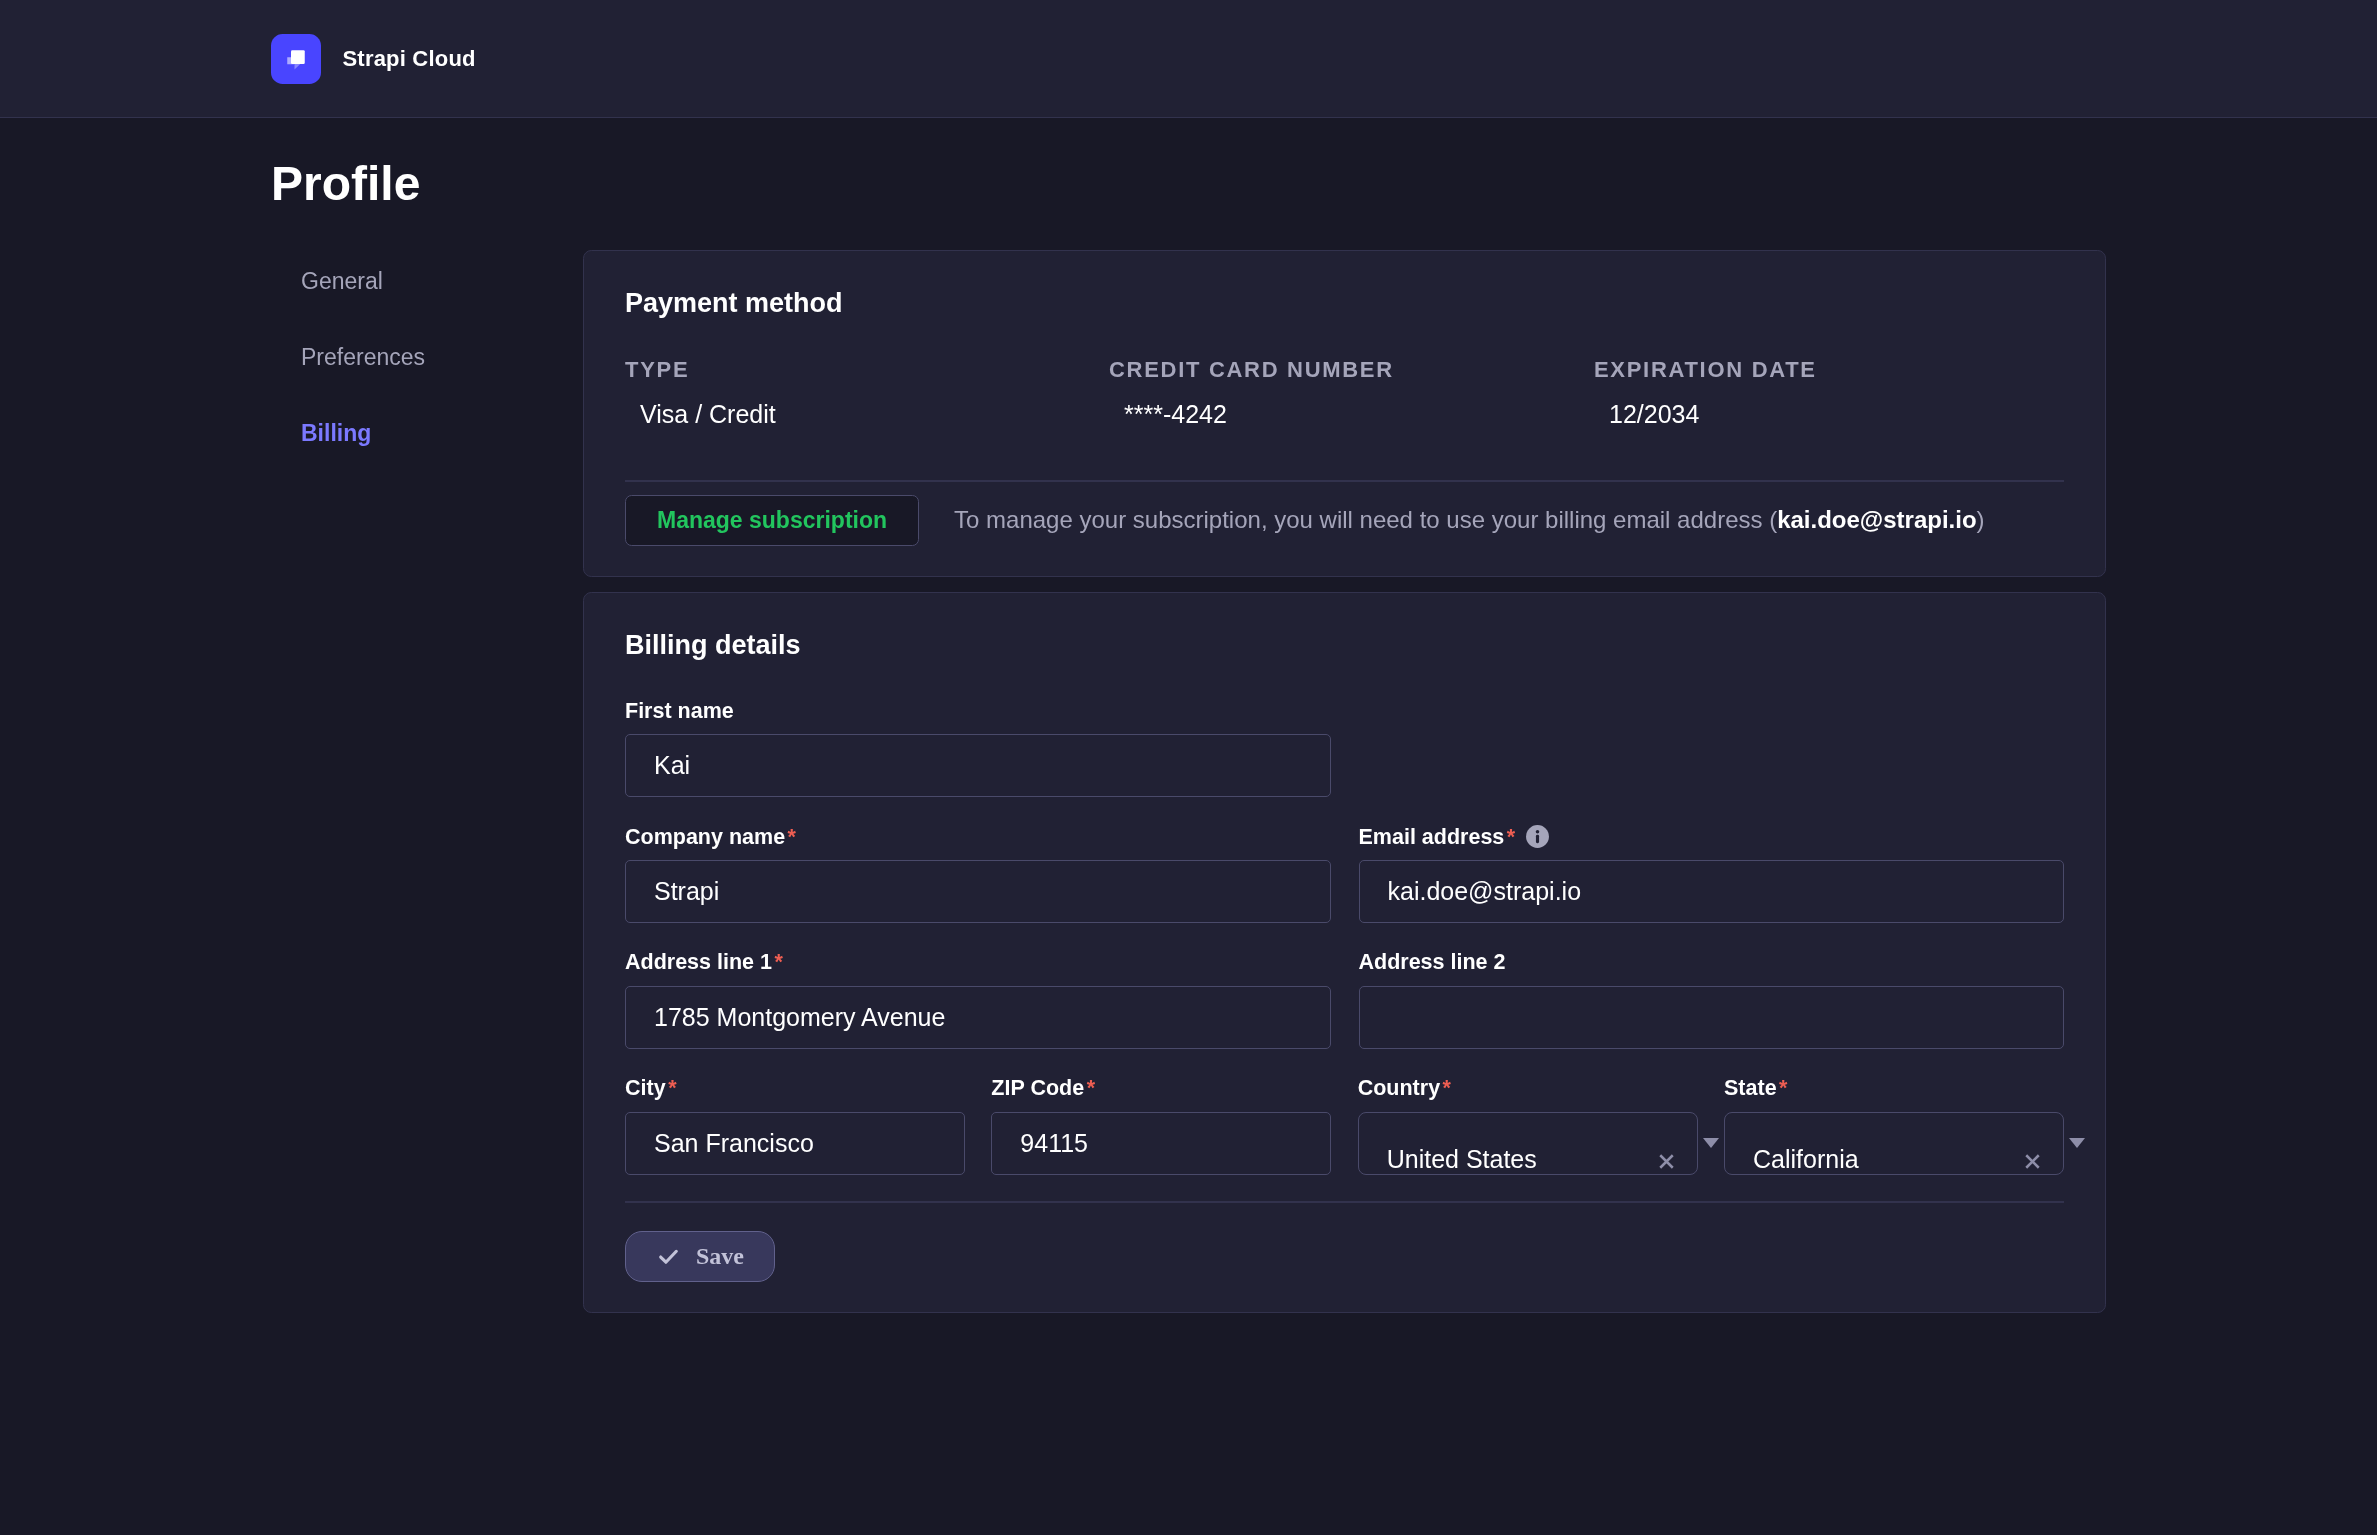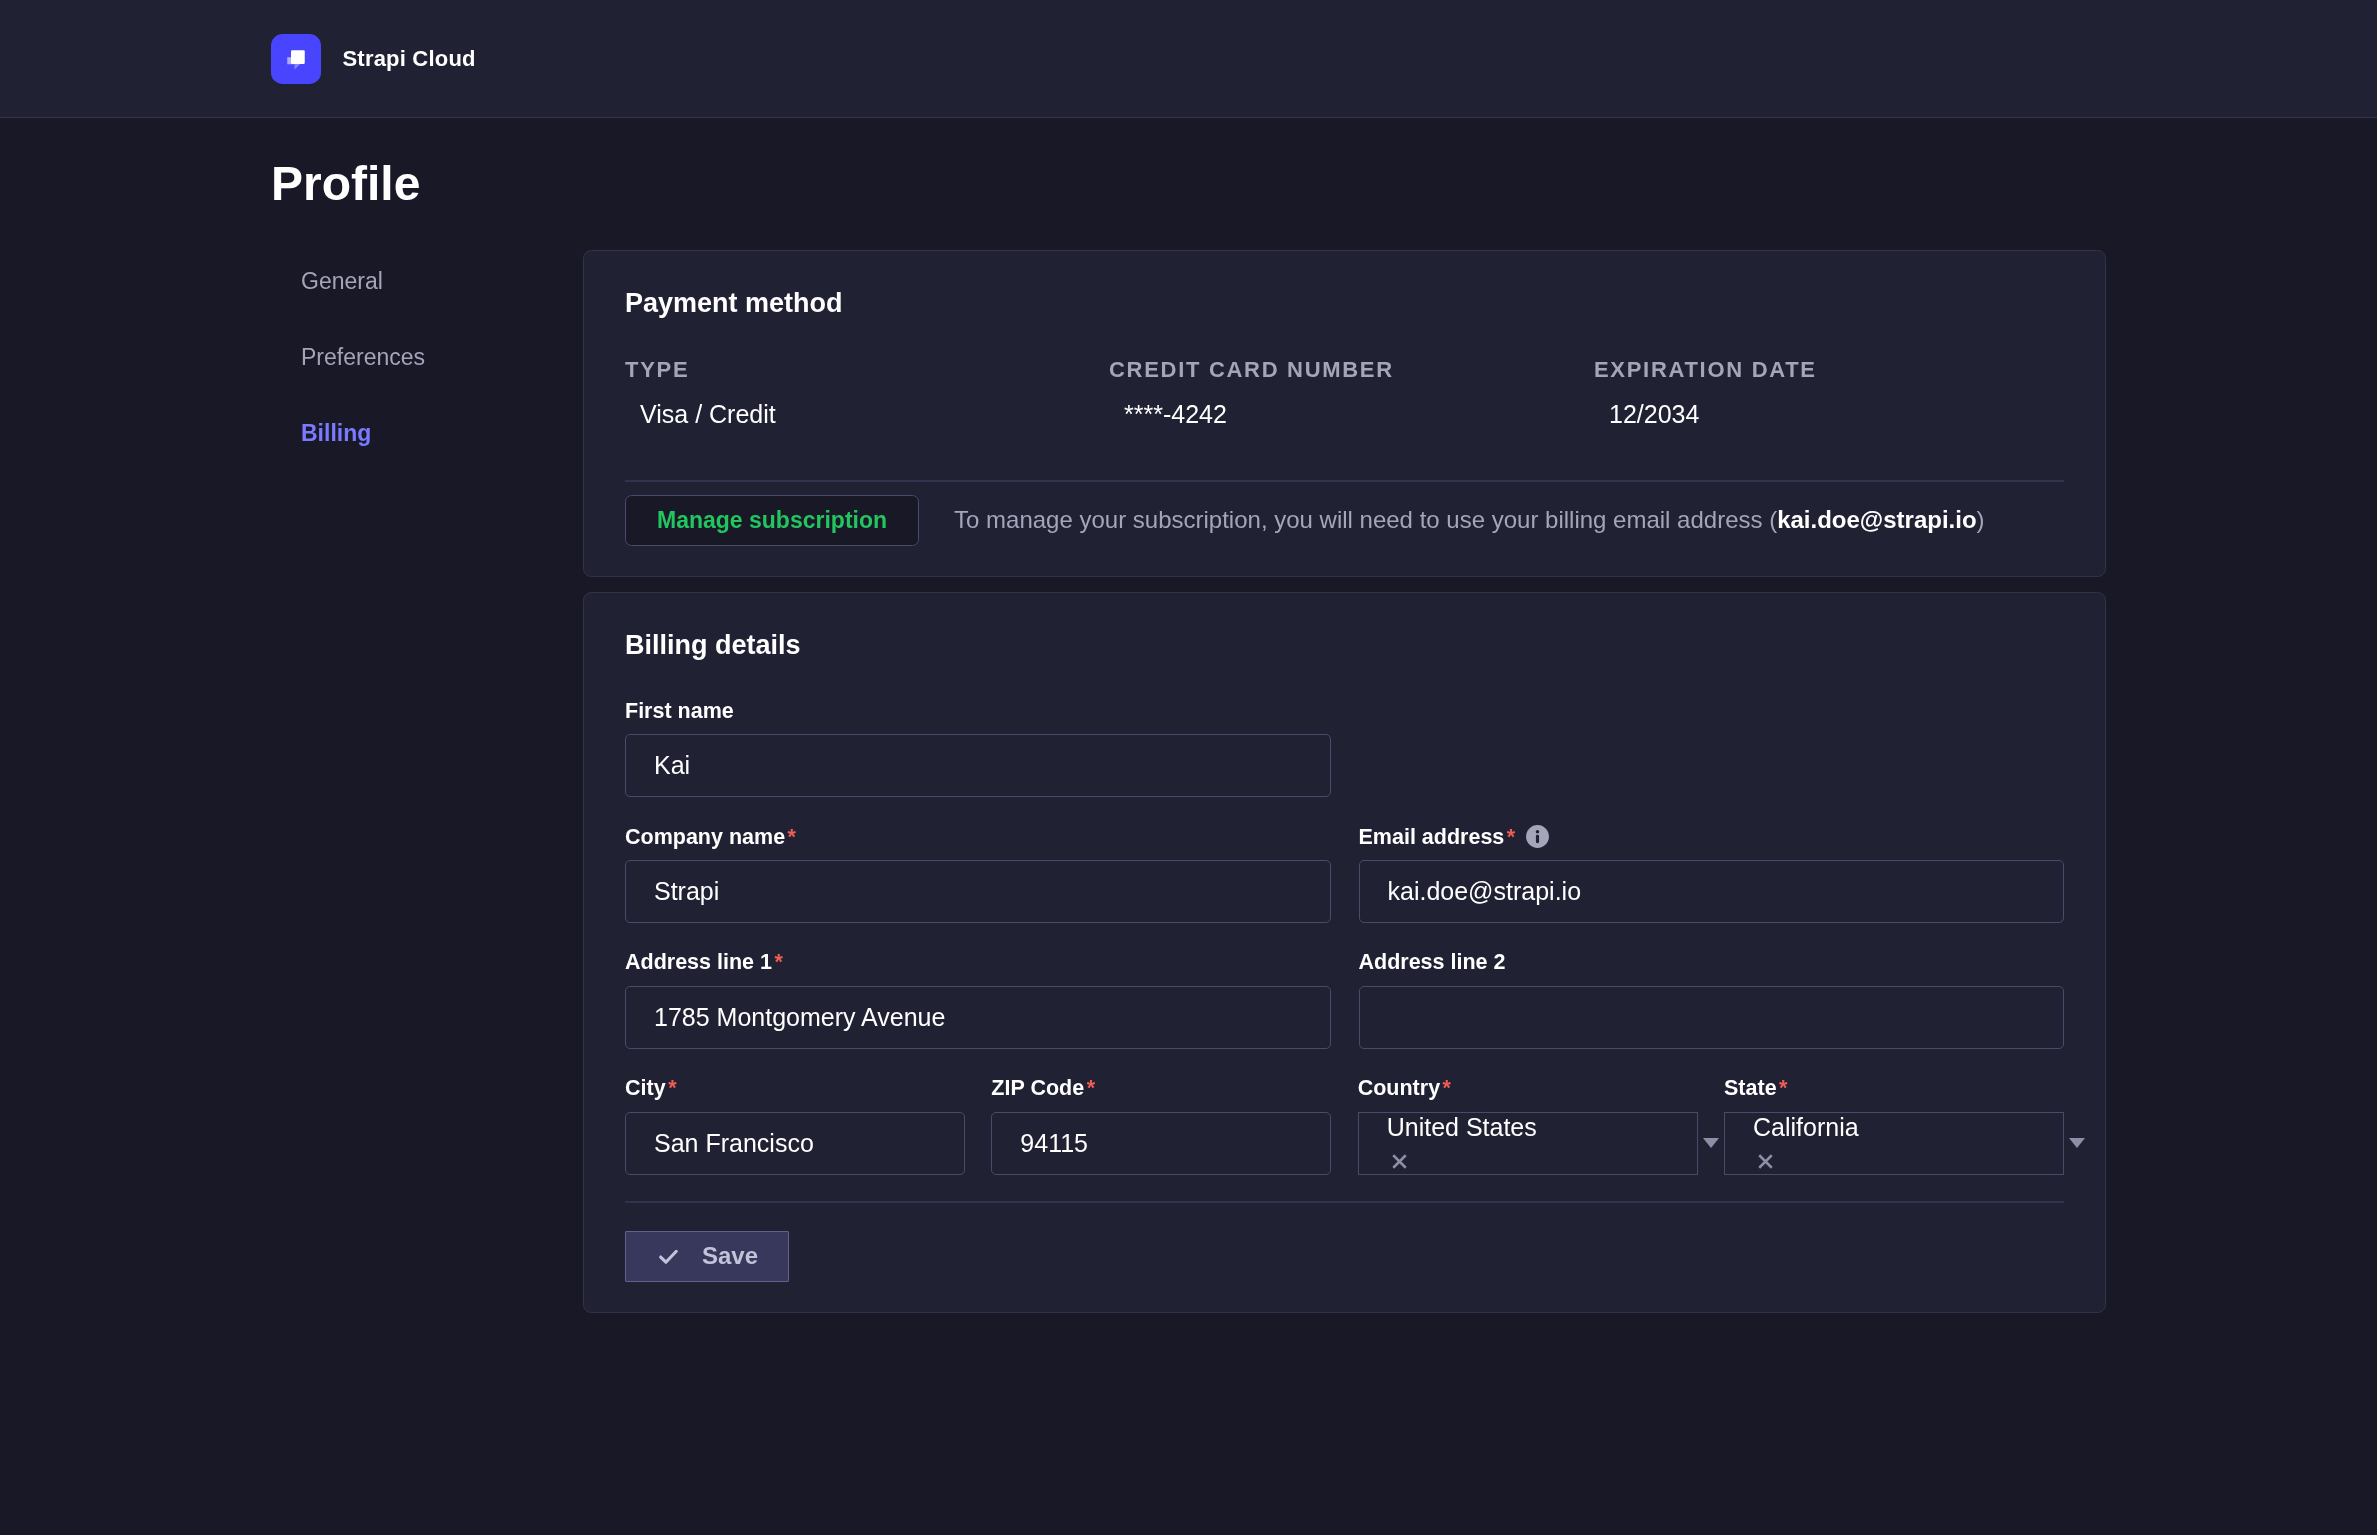--- a/index.html
+++ b/index.html
@@ -66,36 +66,36 @@
     margin-bottom:10px;display:flex;align-items:center;
   }
   .req{color:#ee5e52;font-weight:600;margin-left:2.5px;}
   .info-icon{margin-left:10px;flex:none;}
   .text-input{
     width:100%;height:63px;box-sizing:border-box;background:transparent;
     border:1.7px solid #4a4a6a;border-radius:5px;color:#ffffff;font-size:25px;
     padding:0 28px;font-family:inherit;outline:none;display:block;
   }
   .combobox{
-    position:relative;height:63px;border:1.7px solid #4a4a6a;border-radius:0;
-    display:flex;align-items:flex-start;padding:0 18px 0 28px;box-sizing:border-box;cursor:pointer;flex-direction:column;
+    position:relative;height:63px;border:1.7px solid #4a4a6a;border-radius:8px;
+    display:flex;align-items:flex-end;padding:0 18px 0 28px;box-sizing:border-box;cursor:pointer;
   }
   .combo-value{flex:1;font-size:25px;color:#ffffff;}
   .clear-icon{flex:none;cursor:pointer;}
   .caret{
     position:absolute;right:-22px;top:50%;margin-top:-5px;width:0;height:0;
     border-left:8.3px solid transparent;border-right:8.3px solid transparent;
     border-top:10.7px solid #8e8ea9;cursor:pointer;
   }
   .form-divider{height:1.7px;background:#32324d;margin-top:8.3px;}
   .save-btn{
     margin-top:28px;height:51px;padding:0 30px;background:#38385c;
-    border:1.7px solid #61618c;border-radius:1px;color:#c2c2d8;font-size:24px;font-weight:600;
-    display:inline-flex;align-items:center;gap:21px;cursor:pointer;box-sizing:border-box;
-    font-family:Liberation Sans, sans-serif;
+    border:1.7px solid #61618c;border-radius:17px;color:#c2c2d8;font-size:24px;font-weight:600;
+    display:inline-flex;align-items:center;gap:15px;cursor:pointer;box-sizing:border-box;
+    font-family:Liberation Serif, serif;
   }
 </style>
 </head>
 <body>
 
 <div class="screen">
 
   <div class="nav">
     <div class="brand">
       <div class="brand-logo">

